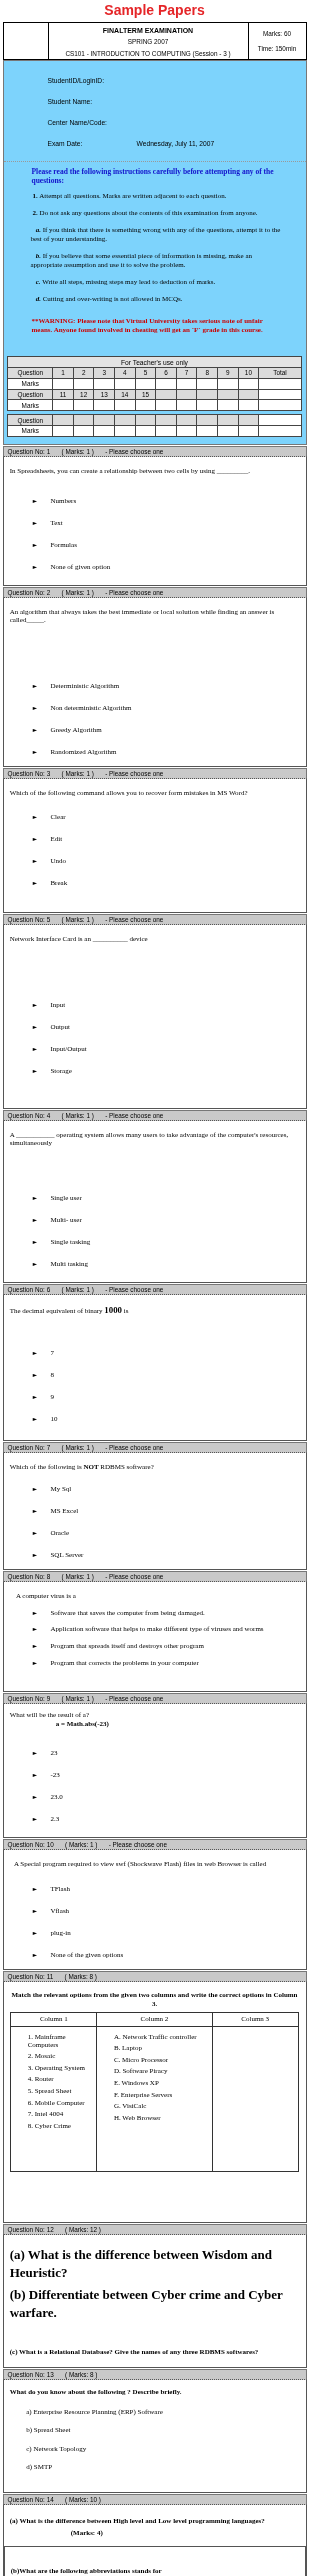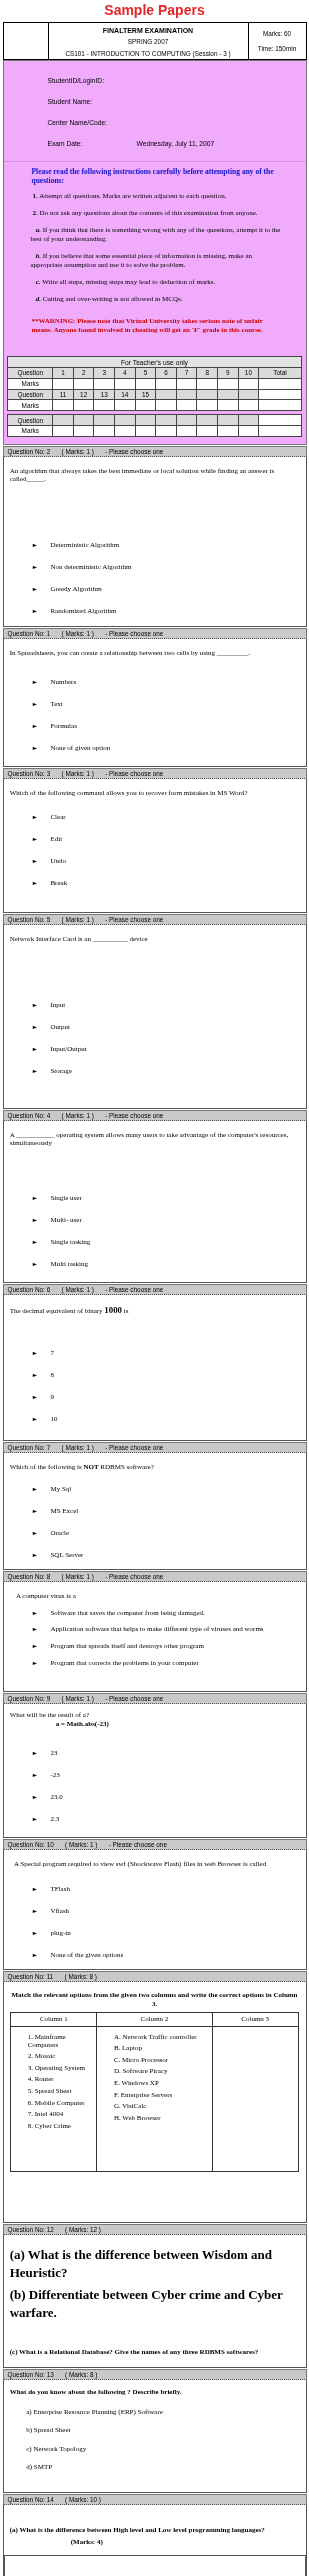--- a/index.html
+++ b/index.html
@@ -13,21 +13,21 @@
   .exam-header{display:flex;border:0.5px solid #000;margin:0 1px;background:#fff;}
   .eh-left{width:44px;border-right:0.5px solid #000;}
   .eh-center{flex:1;text-align:center;padding:3.6px 2.1px 2.1px;border-right:0.5px solid #000;
     font-family:"Liberation Sans",sans-serif;}
   .eh-line1{font-weight:bold;font-size:7px;}
   .eh-line2{font-size:6.4px;margin-top:4.6px;}
   .eh-line3{font-size:6.4px;margin-top:4.6px;}
   .eh-right{width:57px;font-family:"Liberation Sans",sans-serif;font-size:6.4px;
     display:flex;flex-direction:column;justify-content:center;align-items:center;gap:8.2px;}
 
-  .outer-box{border:0.5px solid #777;margin:0.5px 1px 0;padding-bottom:5.2px;background:#f0abfc;}
+  .outer-box{border:0.5px solid #777;margin:0.5px 1px 0;padding-bottom:5.2px;background:#7dd3fc;}
 
   .student-block{font-family:"Liberation Sans",sans-serif;font-size:6.7px;margin:15.5px 0 0 44px;}
   .student-row{margin-bottom:14px;display:flex;}
   .student-row .lbl{width:89px;}
   .divider{border-top:1px dotted #999;margin:2.1px 0 0;}
 
   .instr{margin-top:5.2px;}
   .instr-heading{color:#1212cc;font-weight:bold;font-size:7.5px;margin:4.1px 20.6px 7.2px 28px;}
   .ins{margin:0 8.2px 8.2px 4.1px;line-height:1.25;}
   .lvl1{text-indent:25px;}
@@ -226,20 +226,49 @@
         <td class="white"></td>
             <td class="white"></td>
         <td class="white"></td>
       </tr>
     </tbody>
       </table>
   </div>
 
   <section class="question">
     <div class="qhead">
+      <span>Question No: 1</span>
+      <span>( Marks: 1 )</span>
+      <span>-  Please choose one</span>
+    </div>
+    <div class="qbody" style="min-height:111px">
+      <p class="qtext"><span>In Spreadsheets, you can create a relationship between two cells by using _________.</span><span class="qb"></span><span></span></p>
+      <div class="opts" style="margin-top:21.6px">
+        <div class="opt">
+            <span class="tri">►</span>
+            <span>Numbers</span>
+          </div>
+        <div class="opt">
+            <span class="tri">►</span>
+            <span>Text</span>
+          </div>
+        <div class="opt">
+            <span class="tri">►</span>
+            <span>Formulas</span>
+          </div>
+        <div class="opt">
+            <span class="tri">►</span>
+            <span>None of given option</span>
+          </div>
+      </div>
+    </div>
+  </section>
+
+  <section class="question">
+    <div class="qhead">
       <span>Question No: 2</span>
       <span>( Marks: 1 )</span>
       <span>-  Please choose one</span>
     </div>
     <div class="qbody" style="min-height:152px">
       <p class="qtext"><span>An algorithm that always takes the best immediate or local solution while finding an answer is called_____.</span></p>
       <div class="opts" style="margin-top:58px">
         <div class="opt">
             <span class="tri">►</span>
             <span>Deterministic Algorithm</span>
@@ -248,49 +277,20 @@
             <span class="tri">►</span>
             <span>Non deterministic Algorithm</span>
           </div>
         <div class="opt">
             <span class="tri">►</span>
             <span>Greedy Algorithm</span>
           </div>
         <div class="opt">
             <span class="tri">►</span>
             <span>Randomized Algorithm</span>
-          </div>
-      </div>
-    </div>
-  </section>
-
-  <section class="question">
-    <div class="qhead">
-      <span>Question No: 1</span>
-      <span>( Marks: 1 )</span>
-      <span>-  Please choose one</span>
-    </div>
-    <div class="qbody" style="min-height:111px">
-      <p class="qtext"><span>In Spreadsheets, you can create a relationship between two cells by using _________.</span><span class="qb"></span><span></span></p>
-      <div class="opts" style="margin-top:21.6px">
-        <div class="opt">
-            <span class="tri">►</span>
-            <span>Numbers</span>
-          </div>
-        <div class="opt">
-            <span class="tri">►</span>
-            <span>Text</span>
-          </div>
-        <div class="opt">
-            <span class="tri">►</span>
-            <span>Formulas</span>
-          </div>
-        <div class="opt">
-            <span class="tri">►</span>
-            <span>None of given option</span>
           </div>
       </div>
     </div>
   </section>
 
   <section class="question">
     <div class="qhead">
       <span>Question No: 3</span>
       <span>( Marks: 1 )</span>
       <span>-  Please choose one</span>
@@ -601,21 +601,21 @@
       </div>
     </div>
   </section>
 
   <section class="question">
     <div class="qhead">
       <span>Question No: 14</span>
       <span>( Marks: 10 )</span>
     </div>
     <div class="qbody">
-      <p class="part" style="margin-top:14px">(a) What is the difference between High level and Low level programming languages?</p>
+      <p class="part" style="margin-top:5px">(a) What is the difference between High level and Low level programming languages?</p>
       <p class="marksline">(Marks: 4)</p>
       <div class="subbox">
         <p class="part" style="margin-top:12.4px">(b)What are the following abbreviations stands for</p>
         <p class="marksline" style="margin-left:27px">(Marks: 3)</p>
 
       </div>
     </div>
   </section>
 
 </div>

